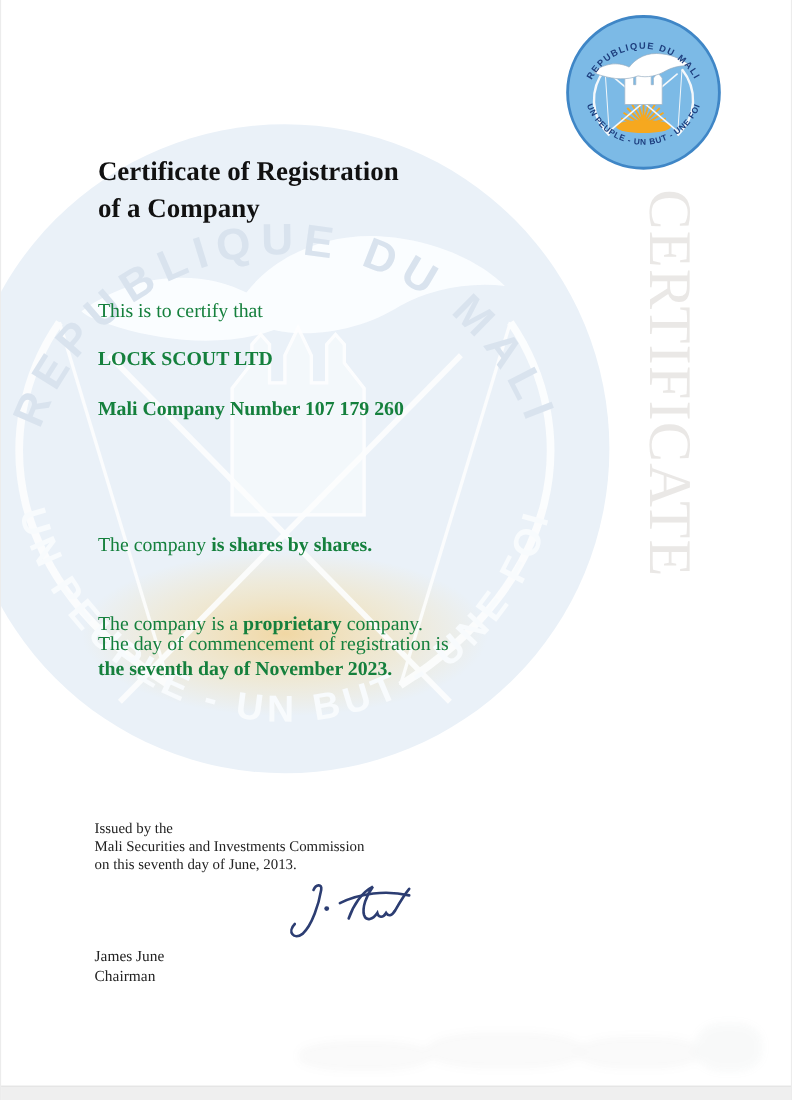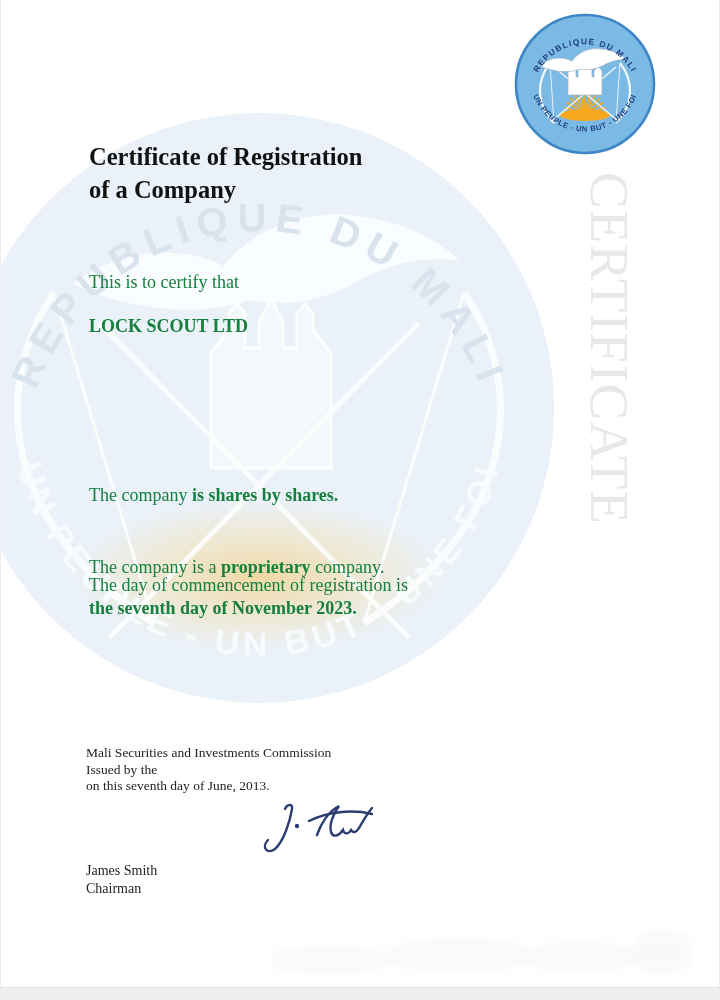--- a/index.html
+++ b/index.html
@@ -119,49 +119,50 @@
   <div class="content">
     <h1 class="title">
       <span>Certificate of Registration</span><br>
       <span>of a Company</span>
     </h1>
 
     <p class="para p-certify">This is to certify that</p>
 
     <p class="para p-name">LOCK SCOUT LTD</p>
 
+    <p class="para p-number">Mali Company Number 107 179 260</p>
 
 
     <p class="para p-limited"><span>The company </span><span class="b">is shares by shares.</span></p>
 
     <p class="para p-prop"><span>The company is a </span><span class="b">proprietary</span><span> company.</span></p>
 
     <p class="para p-comm">
       <span>The day of commencement of registration is</span><br>
       <span class="b">the seventh day of November 2023.</span>
     </p>
 
     <div class="issuer">
+      <div>Issued by the</div>
       <div>Mali Securities and Investments Commission</div>
-      <div>Issued by the</div>
       <div>on this seventh day of June, 2013.</div>
     </div>
 
     <svg class="signature" viewBox="0 0 135 62" aria-hidden="true">
       <g stroke="#2c3d72" stroke-width="2.4" stroke-linecap="round" fill="none">
         <path d="M34,12 C36,7 42,6 41,12 C39,24 33,44 24,52 C16,58 10,50 17,43"></path>
         <path d="M66,38 C70,26 78,14 88,9 C82,17 78,28 80,35 C82,41 88,39 92,33 C93,37 97,38 100,33 C102,36 105,36 108,31"></path>
         <path d="M58,24 C76,15 100,12 121,17"></path>
         <path d="M108,31 C112,24 116,17 121,11"></path>
       </g>
       <circle cx="46" cy="29" r="2.2" fill="#2c3d72"></circle>
     </svg>
 
     <div class="signer">
-      <div>James Smith</div>
+      <div>James June</div>
       <div>Chairman</div>
     </div>
   </div>
 
   <div class="ghost-smudge">
     <span class="gs1"></span>
     <span class="gs2"></span>
     <span class="gs3"></span>
     <span class="gs4"></span>
   </div>

